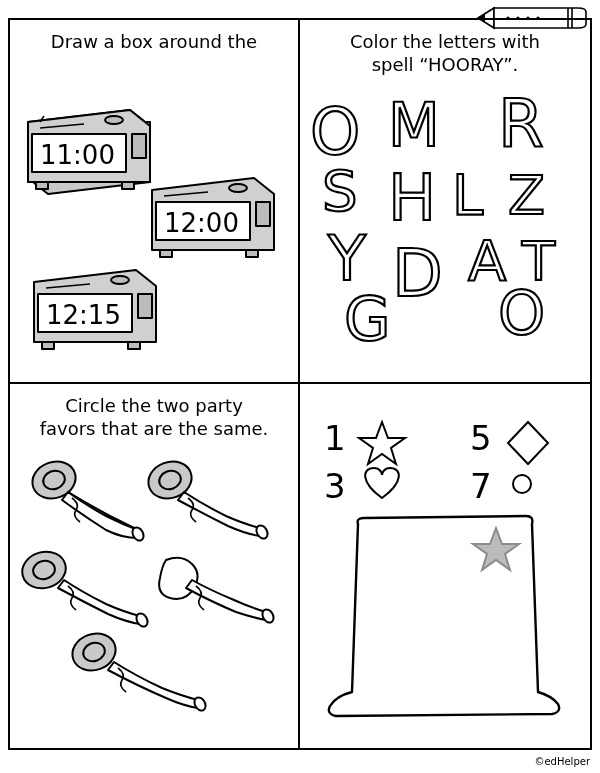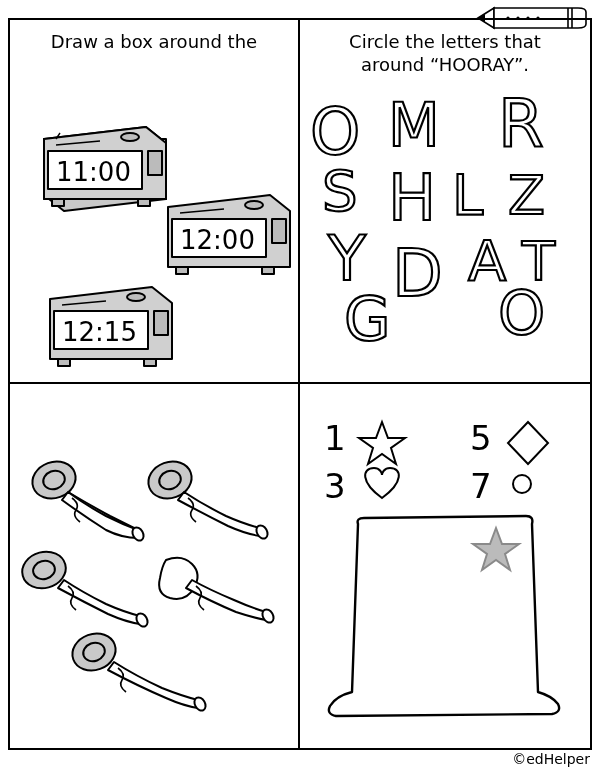--- a/index.html
+++ b/index.html
@@ -65,21 +65,21 @@
   }
   .art {
     position: absolute;
     left: 0;
     width: 100%;
   }
   .footer {
     position: absolute;
     right: 10px;
     bottom: 6px;
-    font-size: 14px;
+    font-size: 10px;
     color: #000;
     font-family: "DejaVu Sans", sans-serif;
   }
   svg { display: block; }
   .clock-time {
     font-family: "DejaVu Sans", sans-serif;
     font-size: 26px;
     fill: #000;
   }
   .letter {
@@ -116,21 +116,21 @@
       <path d="M6 16 L13 12 L13 20 Z" fill="#000"></path>
     </svg>
   </div>
 
   <div class="grid">
 
     <div class="cell tl">
       <div class="instr">
         <div>Draw a box around the</div>
       </div>
-      <div class="art" style="top:79px;padding-left:16px;">
+      <div class="art" style="top:62px;">
         <svg width="290" height="290" viewBox="0 0 290 290">
           <g stroke="#000" stroke-width="2" fill="#c9c9c9" stroke-linejoin="round">
 
             <g>
               <path d="M18 40 L120 28 L140 44 L140 100 L38 112 L18 96 Z"></path>
               <rect x="18" y="40" width="122" height="60" fill="#ffffff" stroke="none"></rect>
               <path d="M18 40 L140 40 L140 100 L18 100 Z" fill="#ffffff"></path>
               <path d="M18 40 L120 28 L140 44 L140 100 L18 100 Z" fill="#d0d0d0"></path>
               <rect x="22" y="52" width="94" height="38" fill="#ffffff"></rect>
               <rect x="122" y="52" width="14" height="24" fill="#bbbbbb"></rect>
@@ -163,22 +163,22 @@
               <rect x="118" y="260" width="12" height="7" fill="#bdbdbd"></rect>
             </g>
             <text class="clock-time" x="36" y="242" stroke="none">12:15</text>
           </g>
         </svg>
       </div>
     </div>
 
     <div class="cell tr">
       <div class="instr-2">
-        <div>Circle the letters that</div>
-        <div>around “HOORAY”.</div>
+        <div>Color the letters with</div>
+        <div>spell “HOORAY”.</div>
       </div>
       <div class="art" style="top:64px;">
         <svg width="290" height="290" viewBox="0 0 290 290">
           <g font-family="DejaVu Sans, sans-serif" fill="none" stroke="#000" stroke-width="2.4">
             <text class="letter" x="10" y="70" font-size="64">O</text>
             <text class="letter" x="88" y="62" font-size="60">M</text>
             <text class="letter" x="198" y="62" font-size="66">R</text>
             <text class="letter" x="22" y="126" font-size="56">S</text>
             <text class="letter" x="88" y="136" font-size="64">H</text>
             <text class="letter" x="152" y="130" font-size="56">L</text>
@@ -188,20 +188,24 @@
             <text class="letter" x="168" y="196" font-size="56">A</text>
             <text class="letter" x="222" y="196" font-size="54">T</text>
             <text class="letter" x="44" y="256" font-size="60">G</text>
             <text class="letter" x="198" y="250" font-size="60">O</text>
           </g>
         </svg>
       </div>
     </div>
 
     <div class="cell bl">
+      <div class="instr">
+        <div>Circle the two party</div>
+        <div>favors that are the same.</div>
+      </div>
       <div class="art" style="top:58px;">
         <svg width="290" height="300" viewBox="0 0 290 300">
           <g stroke="#000" stroke-width="2" fill="#ffffff" stroke-linejoin="round">
 
             <g>
               <ellipse cx="44" cy="38" rx="22" ry="18" fill="#c9c9c9" transform="rotate(-20 44 38)"></ellipse>
               <ellipse cx="44" cy="38" rx="11" ry="9" fill="#c9c9c9" transform="rotate(-20 44 38)"></ellipse>
               <path d="M58 50 Q78 62 100 74 Q116 82 128 88" fill="#ffffff"></path>
               <path d="M52 58 Q74 74 96 88 Q112 96 128 96 L128 88 Q112 82 96 74 Q74 62 58 50 Z" fill="#ffffff"></path>
               <ellipse cx="128" cy="92" rx="5" ry="7" fill="#ffffff" transform="rotate(-30 128 92)"></ellipse>

